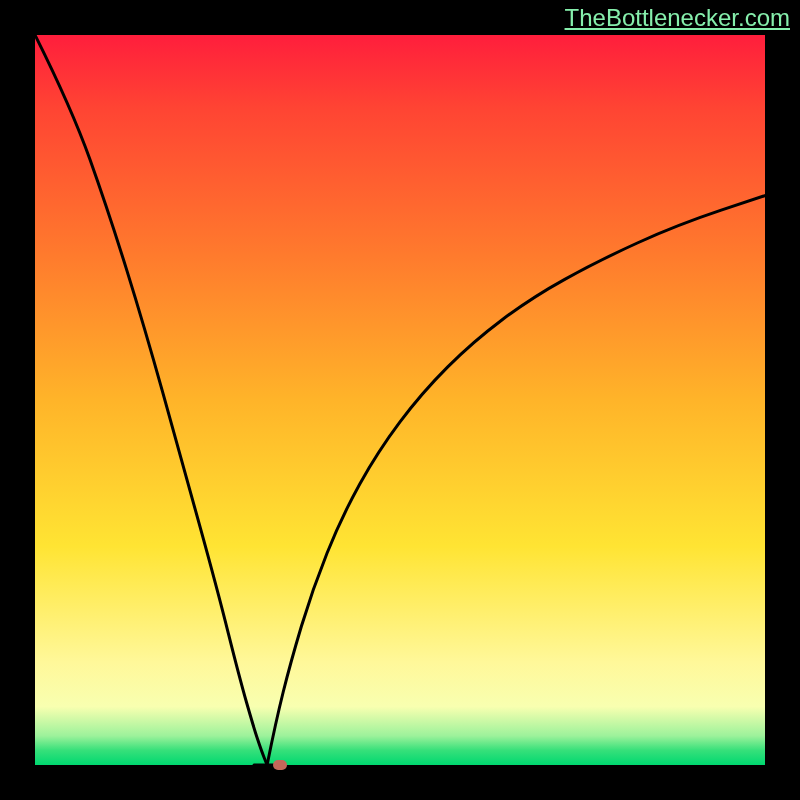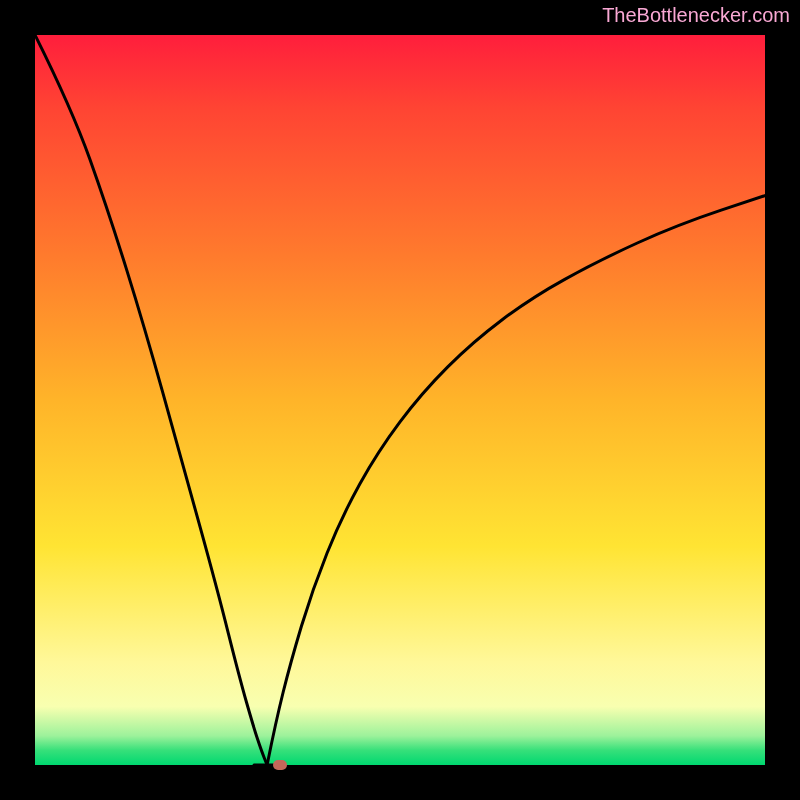--- a/index.html
+++ b/index.html
@@ -8,24 +8,25 @@
     width: 800px;
     height: 800px;
     background: #000;
     font-family: Arial, Helvetica, sans-serif;
     overflow: hidden;
   }
   .attribution {
     position: absolute;
     top: 4px;
     right: 10px;
-    color: #f9a8d4;
-    font-size: 20px;
+    color: #86efac;
+    font-size: 24px;
     font-weight: 500;
     z-index: 5;
+    text-decoration: underline;
   }
   .plot-outer {
     position: absolute;
     left: 0;
     top: 0;
     width: 800px;
     height: 800px;
     background: #000;
   }
   .plot-inner {

